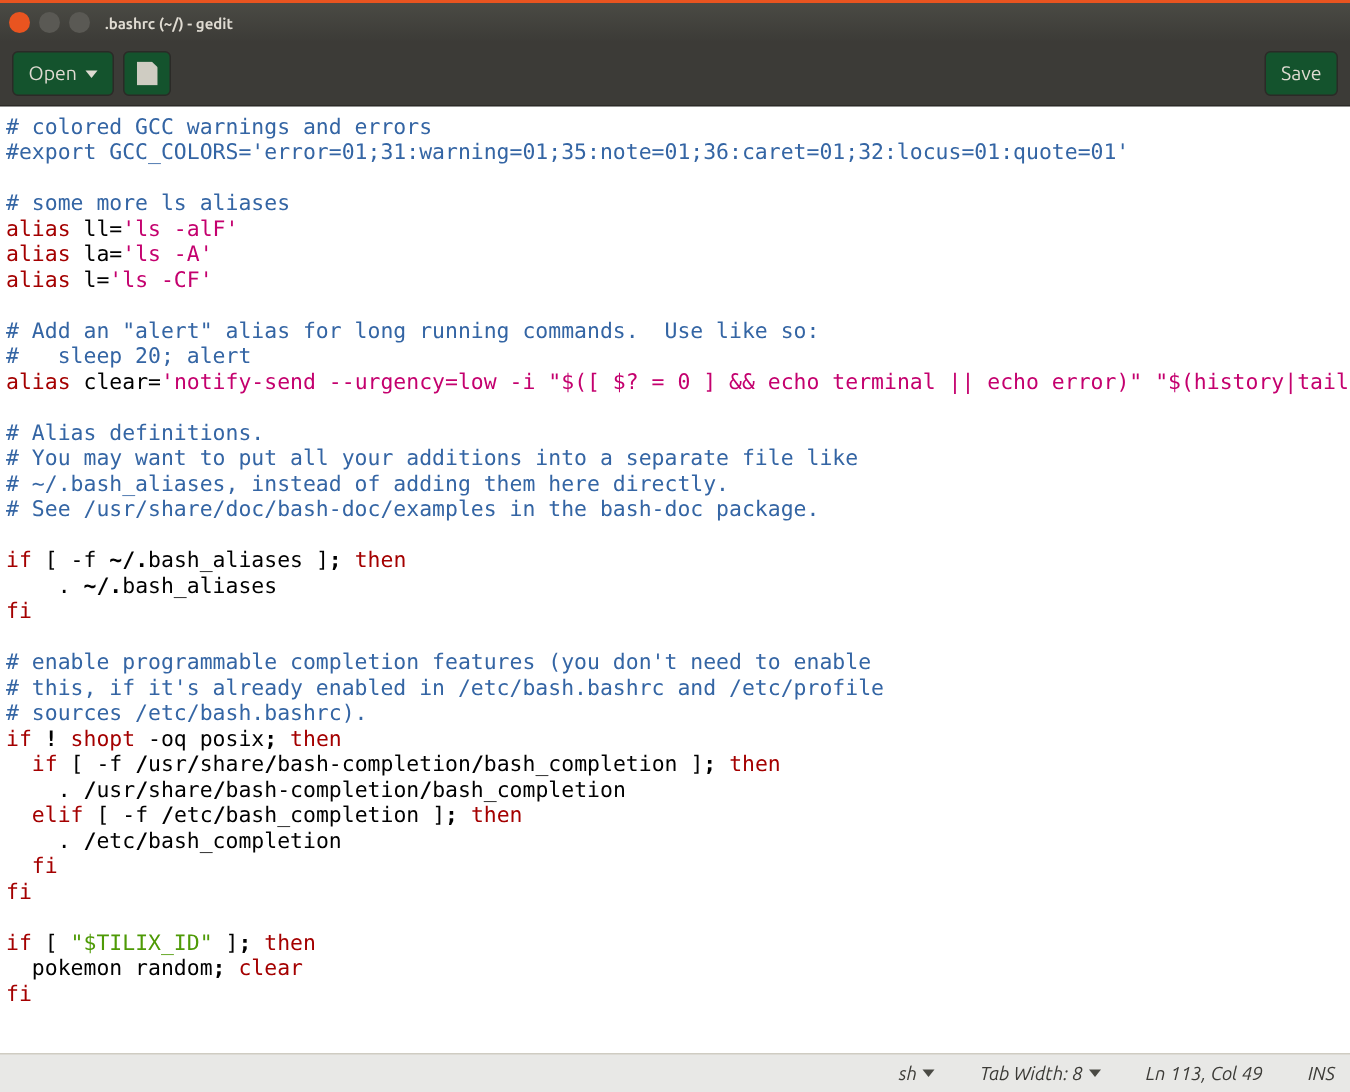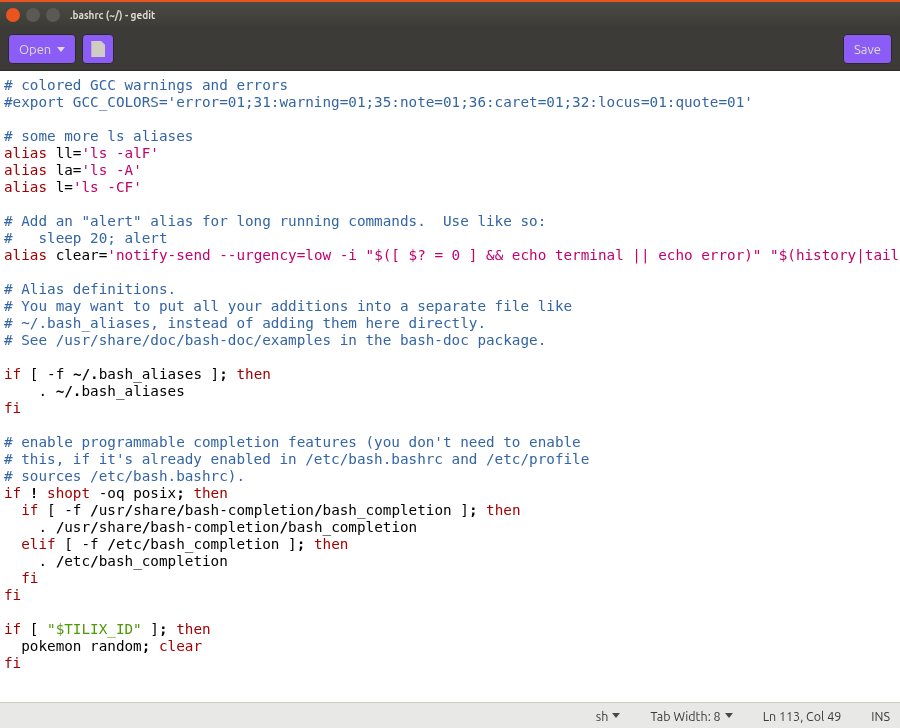--- a/index.html
+++ b/index.html
@@ -36,21 +36,21 @@
     }
     .toolbar {
       background: #3c3b37;
       height: 42px;
       display: flex;
       align-items: center;
       padding: 0 8px;
       gap: 6px;
     }
     .tb-btn {
-      background: #8b5cf6;
+      background: #14532d;
       border: 1px solid #2b2a27;
       border-radius: 4px;
       color: #dfdbd2;
       height: 30px;
       display: flex;
       align-items: center;
       padding: 0 10px;
       font-size: 13px;
       cursor: pointer;
       gap: 6px;
@@ -91,20 +91,21 @@
       height: 26px;
       background: #e8e8e6;
       border-top: 1px solid #cfccc2;
       display: flex;
       align-items: center;
       justify-content: flex-end;
       padding: 0 10px;
       font-size: 12.5px;
       color: #3c3b37;
       gap: 30px;
+      font-style: italic;
     }
     .status-item { display: flex; align-items: center; gap: 4px; }
     .chev-down-dark {
       width: 0; height: 0;
       border-left: 4px solid transparent;
       border-right: 4px solid transparent;
       border-top: 5px solid #4a4a44;
     }
   </style>
 </head>

